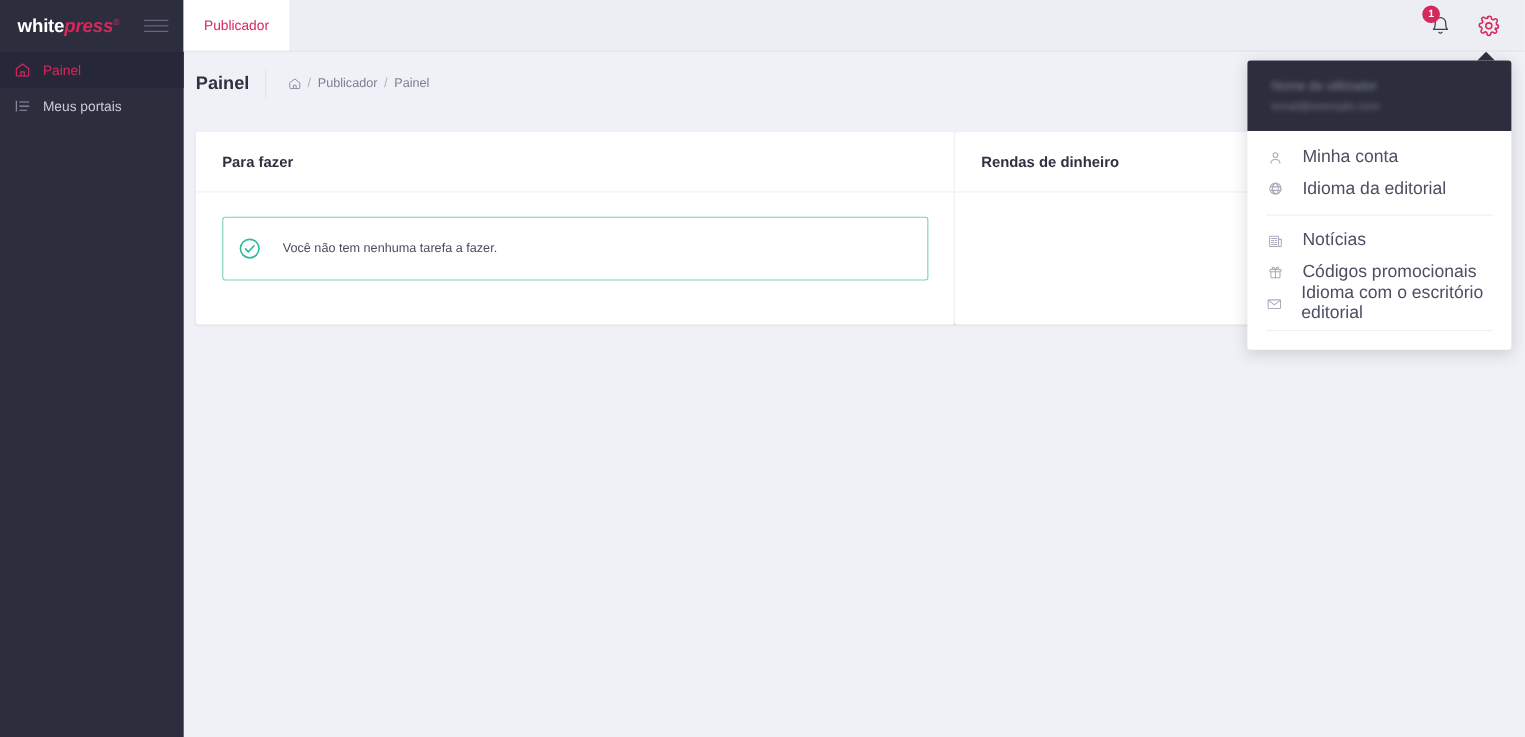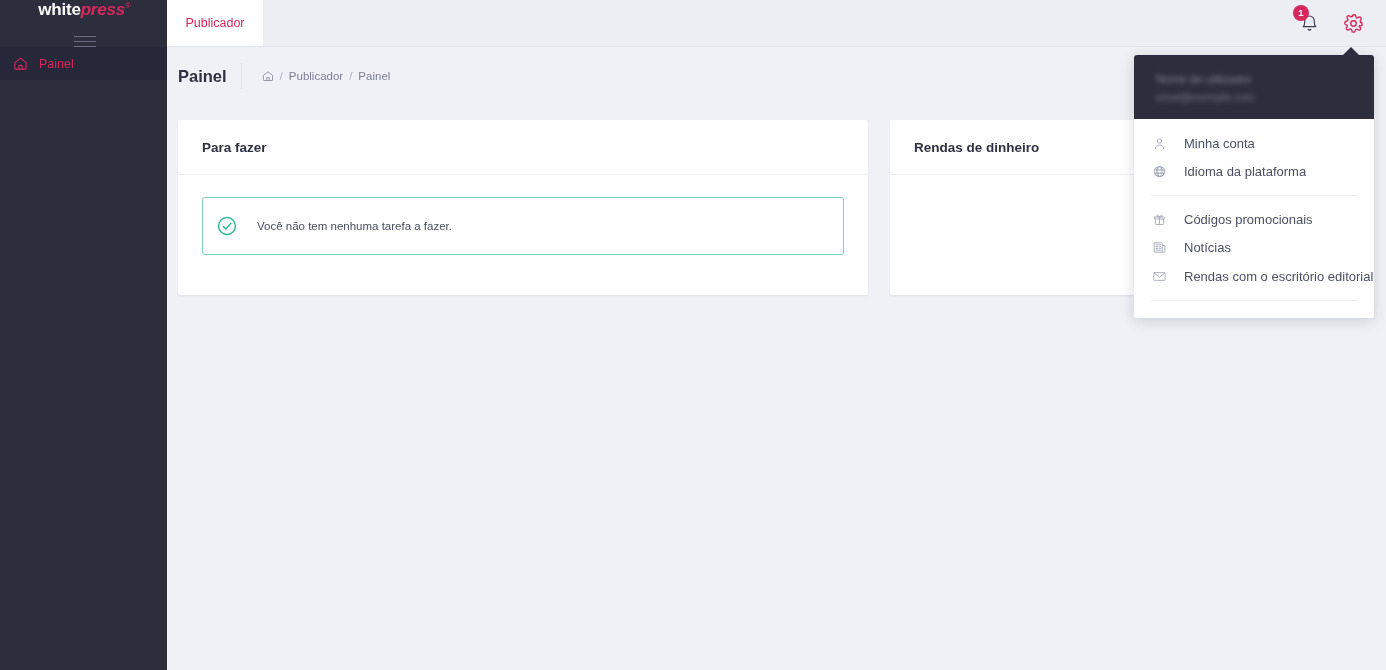--- a/index.html
+++ b/index.html
@@ -14,21 +14,20 @@
   
   .sidebar {
     position: absolute; left: 0; top: 0;
     width: 167px; height: 670px;
     background: #2c2e3e;
   }
   .logo-row {
     height: 47px;
     display: flex; align-items: center; justify-content: space-between;
     padding: 0 14px 0 16px;
-    flex-direction: column;
   }
   .logo { font-size: 17px; letter-spacing: -0.2px; white-space: nowrap; }
   .logo .w { color: #ffffff; font-weight: bold; }
   .logo .p { color: #d6285b; font-weight: bold; font-style: italic; }
   .logo .r { color: #d6285b; font-size: 8px; vertical-align: super; }
   .hamburger { width: 22px; display: flex; flex-direction: column; gap: 4px; cursor: pointer; }
   .hamburger i { display: block; height: 1px; background: #6d7085; }
   .hamburger i:nth-child(1) { width: 22px; }
   .hamburger i:nth-child(2) { width: 22px; }
   .hamburger i:nth-child(3) { width: 22px; }
@@ -85,21 +84,21 @@
     display: flex; align-items: center; gap: 6px;
     border-left: 1px solid #dfe1e8; padding-left: 20px; height: 26px;
     font-size: 11.5px; color: #7c7f92;
   }
   .crumbs svg { width: 12px; height: 12px; display: block; color: #8d90a1; }
   .crumb-link { color: #7c7f92; text-decoration: none; cursor: pointer; }
   .sep { color: #aeb1bf; }
   .crumb-current { color: #7c7f92; }
 
   
-  .cards { position: absolute; left: 178px; top: 120px; display: flex; gap: 22px; }
+  .cards { position: absolute; left: 178px; top: 120px; display: flex; }
   .card { background: #fff; border-radius: 3px; box-shadow: 0 1px 2px rgba(30,35,60,.07); }
   .card-1 { width: 690px; height: 175px; }
   .card-2 { width: 468px; height: 175px; }
   .card-head {
     height: 55px; display: flex; align-items: center;
     padding-left: 24px; border-bottom: 1px solid #eef0f4;
     font-size: 13.5px; font-weight: bold; color: #2f3141;
   }
   .card-body-1 { padding: 22px 24px; }
   .alert {
@@ -136,21 +135,21 @@
     background: #2c2e3e; color: #b9bcca;
     padding: 18px 20px 16px 22px;
     border-radius: 3px 3px 0 0;
   }
   .dd-name { font-size: 11.5px; filter: blur(2.6px); opacity: .62; white-space: nowrap; }
   .dd-mail { font-size: 10.5px; filter: blur(2.6px); opacity: .5; margin-top: 6px; white-space: nowrap; }
   .dd-list { padding: 10px 0 8px 0; }
   .dd-item {
     display: flex; align-items: center; gap: 17px;
     height: 28.5px; padding-left: 17px;
-    font-size: 13px; color: #4c4f62; cursor: pointer;
+    font-size: 16px; color: #4c4f62; cursor: pointer;
   }
   .dd-ico { width: 16px; height: 16px; display: inline-flex; align-items: center; justify-content: center; color: #a9acbd; }
   .dd-ico svg { width: 15px; height: 15px; display: block; }
   .dd-div { height: 1px; background: #eceef3; margin: 9px 17px 9px 17px; }
 </style>
 </head>
 <body>
 
 <div class="app">
 
@@ -169,20 +168,29 @@
     <div class="nav-item active">
       <span class="nav-ico">
         <svg viewBox="0 0 24 24" fill="none" stroke="currentColor" stroke-width="1.7" stroke-linecap="round" stroke-linejoin="round">
           <path d="M3 10.5 12 3.5l9 7V20a1 1 0 0 1-1 1H4a1 1 0 0 1-1-1z"></path>
           <path d="M9.5 21v-6h5v6"></path>
         </svg>
       </span>
       <span>Painel</span>
     </div>
 
+    <div class="nav-item">
+      <span class="nav-ico">
+        <svg viewBox="0 0 24 24" fill="none" stroke="currentColor" stroke-width="1.7" stroke-linecap="round">
+          <path d="M3 5v14"></path>
+          <path d="M8 6h13M8 12h13M8 18h10"></path>
+        </svg>
+      </span>
+      <span>Meus portais</span>
+    </div>
   </div>
 
   <div class="topbar">
     <div class="tab">Publicador</div>
     <div class="top-right">
       <div class="bell-wrap">
         <span class="badge">1</span>
         <svg viewBox="0 0 24 24" fill="none" stroke="currentColor" stroke-width="1.5" stroke-linecap="round" stroke-linejoin="round">
           <path d="M18 8.5a6 6 0 1 0-12 0c0 6-2 7.5-2 7.5h16s-2-1.5-2-7.5z"></path>
           <path d="M10.3 19.5a2 2 0 0 0 3.4 0"></path>
@@ -256,58 +264,58 @@
         </span>
         <span>Minha conta</span>
       </div>
 
       <div class="dd-item">
         <span class="dd-ico">
           <svg viewBox="0 0 24 24" fill="currentColor">
             <path d="M12 3a9 9 0 1 0 0 18 9 9 0 0 0 0-18zm0 2.2c.9 0 1.9 1.3 2.4 3.3h-4.8c.5-2 1.5-3.3 2.4-3.3zM7 8.5H5.3A7 7 0 0 1 8.8 5.6 9.6 9.6 0 0 0 7 8.5zm-2.4 2h2.1a15 15 0 0 0 0 3H4.6a7 7 0 0 1 0-3zm2.4 5a9.6 9.6 0 0 0 1.8 2.9 7 7 0 0 1-3.5-2.9zm2.1 0h5.8c-.5 2-1.5 3.3-2.4 3.3s-1.9-1.3-2.4-3.3zm6.2-2H8.7a13 13 0 0 1 0-3h6.6a13 13 0 0 1 0 3zm.9 2h1.8a7 7 0 0 1-3.5 2.9 9.6 9.6 0 0 0 1.7-2.9zm2.5-2h-2.1a15 15 0 0 0 0-3h2.1a7 7 0 0 1 0 3zM17 8.5a9.6 9.6 0 0 0-1.8-2.9 7 7 0 0 1 3.5 2.9z"></path>
           </svg>
         </span>
-        <span>Idioma da plataforma</span>
+        <span>Idioma da editorial</span>
       </div>
 
       <div class="dd-div"></div>
 
 
+
+      <div class="dd-item">
+        <span class="dd-ico">
+          <svg viewBox="0 0 24 24" fill="none" stroke="currentColor" stroke-width="1.5" stroke-linecap="round" stroke-linejoin="round">
+            <rect x="3.5" y="4.5" width="13" height="15" rx="1"></rect>
+            <path d="M16.5 9H20a.5.5 0 0 1 .5.5v9.2a.8.8 0 0 1-.8.8h-3.2"></path>
+            <path d="M6.2 7.6h7.6M6.2 10.6h3.4M12 10.6h1.8M6.2 13.4h3.4M12 13.4h1.8M6.2 16.3h7.6"></path>
+          </svg>
+        </span>
+        <span>Notícias</span>
+      </div>
 
       <div class="dd-item">
         <span class="dd-ico">
           <svg viewBox="0 0 24 24" fill="none" stroke="currentColor" stroke-width="1.5" stroke-linecap="round" stroke-linejoin="round">
             <rect x="4" y="8" width="16" height="3.2" rx="0.6"></rect>
             <path d="M5.4 11.2V19a1 1 0 0 0 1 1h11.2a1 1 0 0 0 1-1v-7.8"></path>
             <path d="M12 8v12"></path>
             <path d="M12 8C10.6 5.4 9.3 4.6 8.2 5c-1 .4-1 1.9-.2 2.6.5.4 2 .7 4 .4zM12 8c1.4-2.6 2.7-3.4 3.8-3 1 .4 1 1.9.2 2.6-.5.4-2 .7-4 .4z"></path>
           </svg>
         </span>
         <span>Códigos promocionais</span>
       </div>
 
       <div class="dd-item">
         <span class="dd-ico">
           <svg viewBox="0 0 24 24" fill="none" stroke="currentColor" stroke-width="1.5" stroke-linecap="round" stroke-linejoin="round">
-            <rect x="3.5" y="4.5" width="13" height="15" rx="1"></rect>
-            <path d="M16.5 9H20a.5.5 0 0 1 .5.5v9.2a.8.8 0 0 1-.8.8h-3.2"></path>
-            <path d="M6.2 7.6h7.6M6.2 10.6h3.4M12 10.6h1.8M6.2 13.4h3.4M12 13.4h1.8M6.2 16.3h7.6"></path>
-          </svg>
-        </span>
-        <span>Notícias</span>
-      </div>
-
-      <div class="dd-item">
-        <span class="dd-ico">
-          <svg viewBox="0 0 24 24" fill="none" stroke="currentColor" stroke-width="1.5" stroke-linecap="round" stroke-linejoin="round">
             <rect x="3" y="5.8" width="18" height="12.4" rx="1"></rect>
             <path d="M3.6 6.5 12 13l8.4-6.5"></path>
           </svg>
         </span>
-        <span>Rendas com o escritório editorial</span>
+        <span>Idioma com o escritório editorial</span>
       </div>
 
       <div class="dd-div"></div>
 
 
     </div>
   </div>
 
 </div>
 

